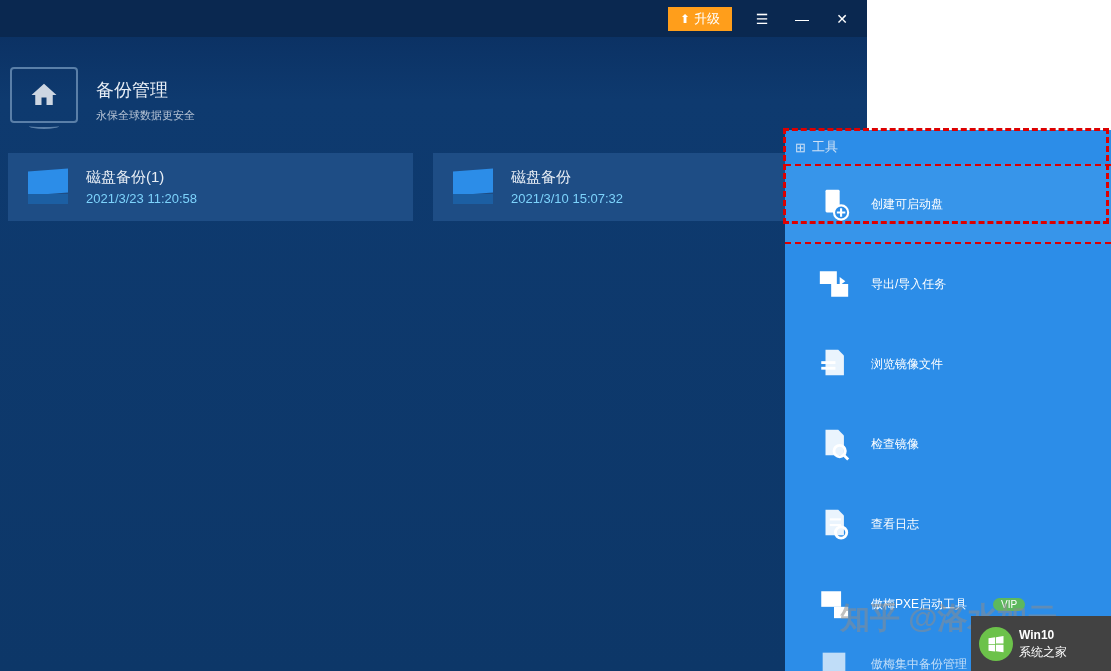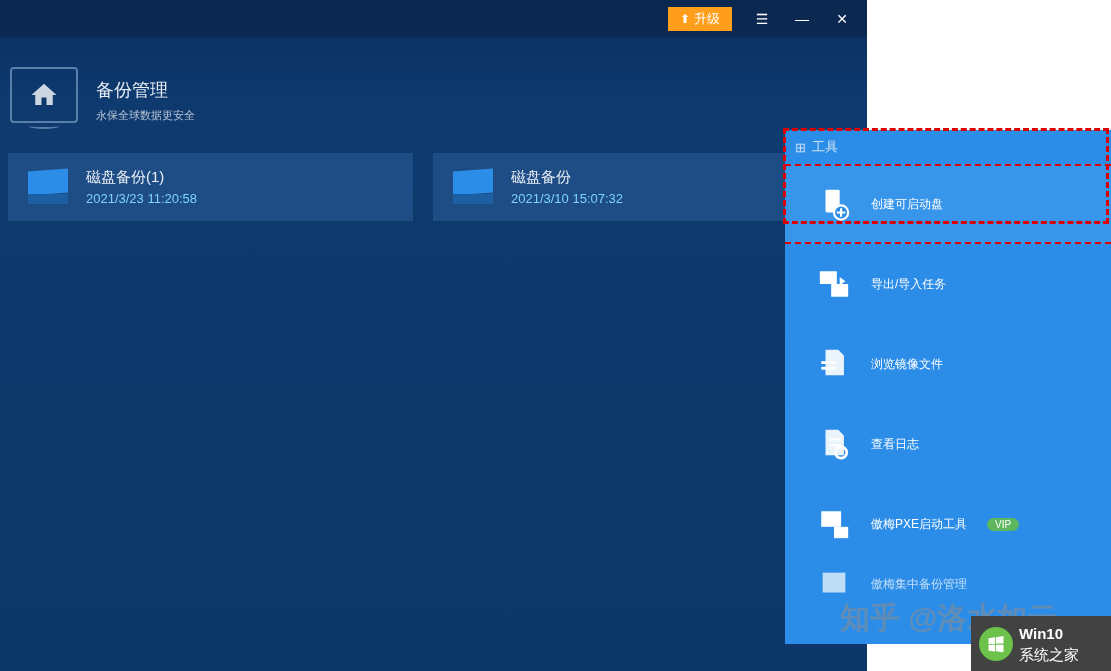--- a/index.html
+++ b/index.html
@@ -158,20 +158,21 @@
       height: 34px;
       position: relative;
     }
     .tool-label { font-size: 12px; }
     .vip-badge {
       background: #5db85d;
       color: #fff;
       font-size: 10px;
       padding: 1px 8px;
       border-radius: 10px;
+      margin-left: 6px;
     }
     
     .watermark {
       position: absolute;
       bottom: 32px;
       left: 840px;
       font-size: 30px;
       font-weight: bold;
       color: rgba(140,140,140,0.55);
       z-index: 20;
@@ -194,21 +195,21 @@
     }
     .win-flag {
       width: 34px;
       height: 34px;
       background: #6cc24a;
       border-radius: 50%;
       display: flex;
       align-items: center;
       justify-content: center;
     }
-    .badge-text { color: #fff; font-size: 15px; line-height: 1.4; }
+    .badge-text { color: #fff; font-size: 12px; line-height: 1.4; }
     .badge-text .l1 { font-weight: bold; }
     
     .white-right {
       position: absolute;
       top: 0;
       left: 867px;
       width: 244px;
       height: 671px;
       background: #fff;
     }
@@ -299,20 +300,30 @@
     <div class="tool-icon-box">
       <svg width="34" height="34" viewBox="0 0 24 24" fill="#fff">
           <path d="M6 2h9l4 4v14H6z" opacity="0.9"></path>
           <rect x="3" y="10" width="10" height="2"></rect>
           <rect x="3" y="14" width="10" height="2"></rect>
         </svg>
     </div>
     <span class="tool-label">浏览镜像文件</span>
   </div>
 
+  <div class="tool-item">
+    <div class="tool-icon-box">
+      <svg width="34" height="34" viewBox="0 0 24 24" fill="#fff">
+          <path d="M6 2h9l4 4v14H6z" opacity="0.9"></path>
+          <circle cx="16" cy="17" r="4" fill="none" stroke="#fff" stroke-width="2"></circle>
+          <path d="M19 20l3 3" stroke="#fff" stroke-width="2"></path>
+        </svg>
+    </div>
+    <span class="tool-label">检查镜像</span>
+  </div>
 
   <div class="tool-item">
     <div class="tool-icon-box">
       <svg width="34" height="34" viewBox="0 0 24 24" fill="#fff">
           <path d="M6 2h9l4 4v14H6z" opacity="0.9"></path>
           <rect x="9" y="8" width="8" height="1.5"></rect>
           <rect x="9" y="12" width="8" height="1.5"></rect>
           <circle cx="17" cy="18" r="4" fill="none" stroke="#fff" stroke-width="2"></circle>
         </svg>
     </div>

